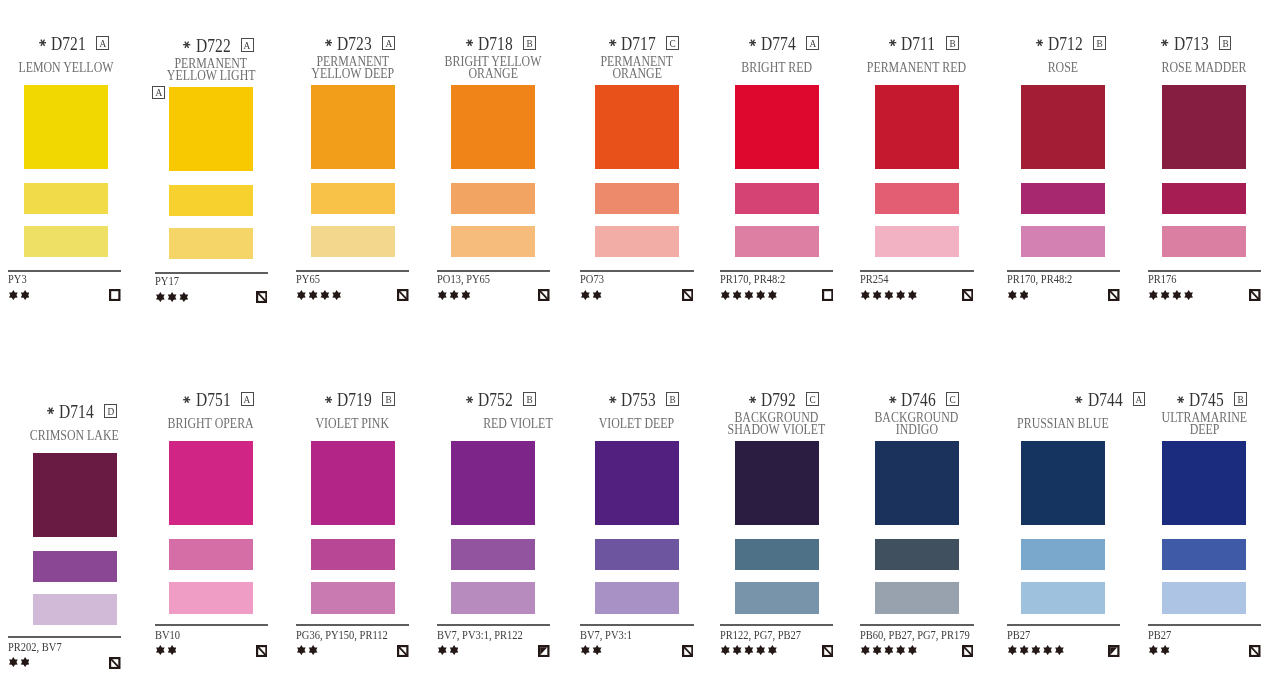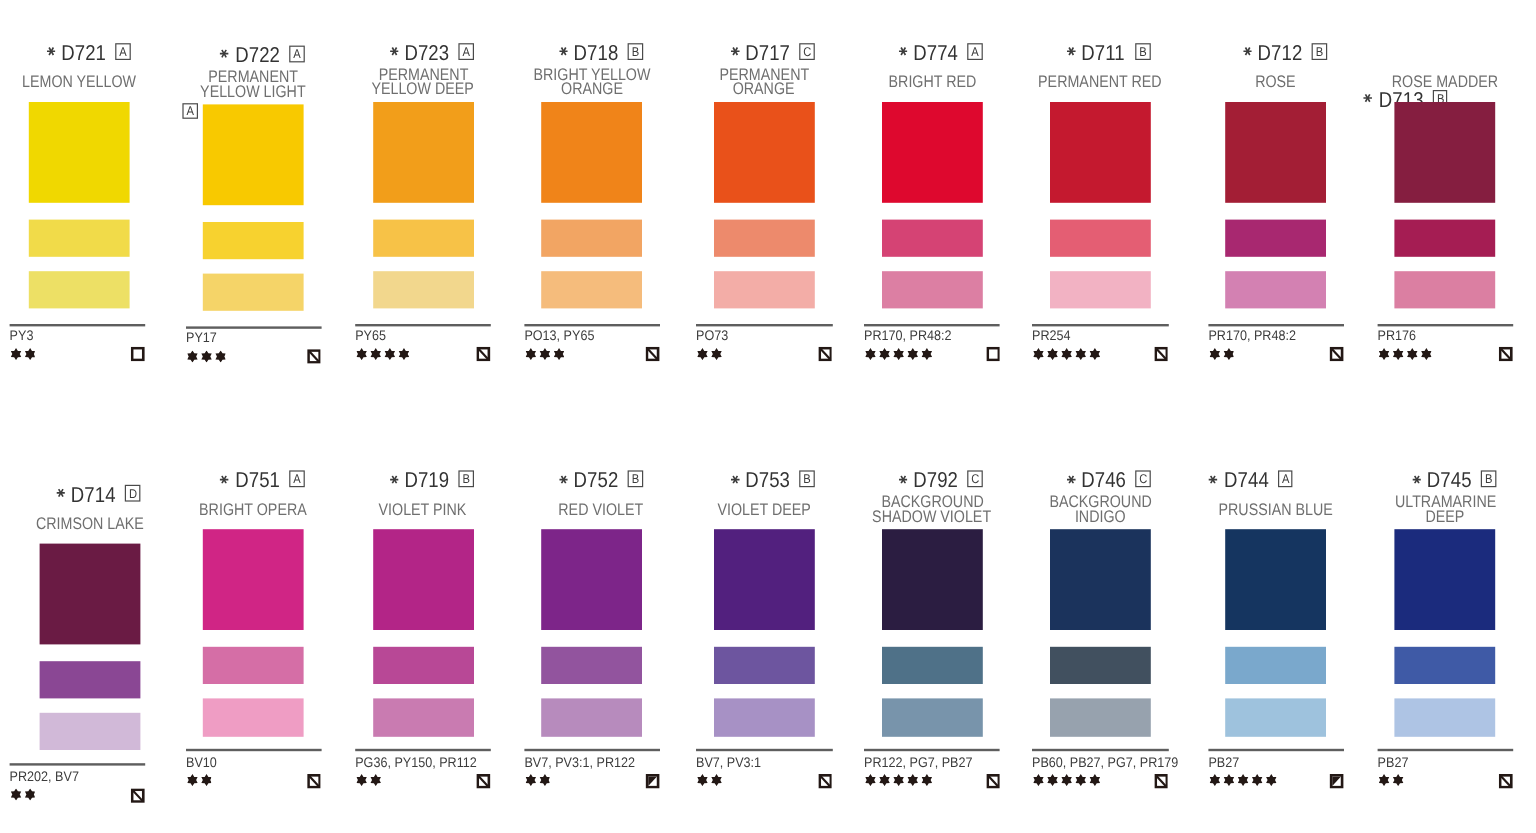--- a/index.html
+++ b/index.html
@@ -2,21 +2,21 @@
 <html><head>
 <meta charset="utf-8">
 <title>Paint Colour Chart</title>
 <style>
 html,body{margin:0;padding:0;}
 body{width:1280px;height:694px;background:#ffffff;overflow:hidden;
   font-family:"Liberation Sans",sans-serif;
   -webkit-font-smoothing:antialiased;}
 *{-webkit-font-smoothing:antialiased;}
 .sheet{position:relative;width:1280px;height:694px;}
-.card{position:absolute;left:0;width:1280px;height:320px;}
+.card{position:absolute;left:0;width:1280px;height:320px;font-family:Liberation Serif, serif;}
 .code-line{position:absolute;top:33.6px;width:84px;height:21px;
   font-size:18px;line-height:21px;color:#333333;white-space:nowrap;}
 .code-line .ast{position:absolute;left:14.4px;top:5.9px;width:7.4px;height:7.4px;line-height:0;}
 .code-line .ast svg{display:block;}
 .code-line .code{position:absolute;left:26.5px;top:0;display:inline-block;
   transform:scaleX(0.86);transform-origin:0 50%;letter-spacing:0.1px;}
 .gbox{position:absolute;left:71.6px;top:2.4px;
   border:1.5px solid #4a4a4a;width:12.9px;height:14px;box-sizing:border-box;color:#3c3c3c;
   display:flex;align-items:center;justify-content:center;overflow:hidden;}
 .gbox i{display:block;font-style:normal;font-size:10.6px;line-height:10.6px;
@@ -333,21 +333,21 @@
         </svg>
       </div>
   <div class="opq" style="left:1108.0px;top:289.4px;">
         <svg width="11.5" height="12.1" viewBox="0 0 11.5 12.1">
           <path d="M1.9,1.9 L9.6,10.2" stroke="#231815" stroke-width="1.8" fill="none"></path>
           <rect x="1.1" y="1.1" width="9.3" height="9.9" fill="none" stroke="#231815" stroke-width="2.2"></rect>
         </svg>
       </div>
 </div>
 <div class="card" style="top:0px;">
-  <div class="code-line" style="left:1122px;margin-top:39px;">
+  <div class="code-line" style="left:1147px;">
         <span class="ast">
           <svg width="7.4" height="7.4" viewBox="0 0 7.4 7.4">
             <g stroke="#3c3c3c" stroke-width="1.35" stroke-linecap="butt">
               <line x1="0.10" y1="3.70" x2="7.30" y2="3.70"></line>
               <line x1="1.90" y1="6.82" x2="5.50" y2="0.58"></line>
               <line x1="5.50" y1="6.82" x2="1.90" y2="0.58"></line>
             </g>
           </svg>
         </span>
         <span class="code">D713</span>
@@ -494,21 +494,21 @@
               <line x1="1.90" y1="6.82" x2="5.50" y2="0.58"></line>
               <line x1="5.50" y1="6.82" x2="1.90" y2="0.58"></line>
             </g>
           </svg>
         </span>
         <span class="code">D752</span>
         <span class="gbox">
           <i>B</i>
         </span>
       </div>
-  <div class="name" style="left:459px;"><span>RED VIOLET</span></div>
+  <div class="name" style="left:476px;"><span>RED VIOLET</span></div>
 
   <div class="sw sw-a" style="left: 451.2px; top: 85px; height: 83.5px; background-color: rgb(125, 37, 137);"></div>
       <div class="sw sw-b" style="left: 451.2px; top: 182.7px; height: 31.4px; background-color: rgb(146, 84, 158);"></div>
       <div class="sw sw-c" style="left: 451.2px; top: 225.7px; height: 31.8px; background-color: rgb(183, 139, 189);"></div>
   <div class="rule" style="left:436.7px;top:268.3px;"></div>
   <div class="pig" style="left:436.7px;top:273.8px;">BV7, PV3:1, PR122</div>
   <div class="stars" style="left:437.6px;top:288.9px;">
         <svg width="20.8" height="10.4" viewBox="0 0 20.8 10.4">
           <polygon points="4.35,0.10 2.80,2.42 0.02,2.60 1.25,5.10 0.02,7.60 2.80,7.78 4.35,10.10 5.90,7.78 8.68,7.60 7.45,5.10 8.68,2.60 5.90,2.42" fill="#231815"></polygon>
           <polygon points="16.12,0.10 14.57,2.42 11.79,2.60 13.02,5.10 11.79,7.60 14.57,7.78 16.12,10.10 17.67,7.78 20.45,7.60 19.22,5.10 20.45,2.60 17.67,2.42" fill="#231815"></polygon>
@@ -629,21 +629,21 @@
         </svg>
       </div>
   <div class="opq" style="left:961.6px;top:288.7px;">
         <svg width="11.5" height="12.1" viewBox="0 0 11.5 12.1">
           <path d="M1.9,1.9 L9.6,10.2" stroke="#231815" stroke-width="1.8" fill="none"></path>
           <rect x="1.1" y="1.1" width="9.3" height="9.9" fill="none" stroke="#231815" stroke-width="2.2"></rect>
         </svg>
       </div>
 </div>
 <div class="card" style="top:356.2px;">
-  <div class="code-line" style="left:993px;text-align:right;">
+  <div class="code-line" style="left:1061px;text-align:right;">
         <span class="ast">
           <svg width="7.4" height="7.4" viewBox="0 0 7.4 7.4">
             <g stroke="#3c3c3c" stroke-width="1.35" stroke-linecap="butt">
               <line x1="0.10" y1="3.70" x2="7.30" y2="3.70"></line>
               <line x1="1.90" y1="6.82" x2="5.50" y2="0.58"></line>
               <line x1="5.50" y1="6.82" x2="1.90" y2="0.58"></line>
             </g>
           </svg>
         </span>
         <span class="code">D744</span>

